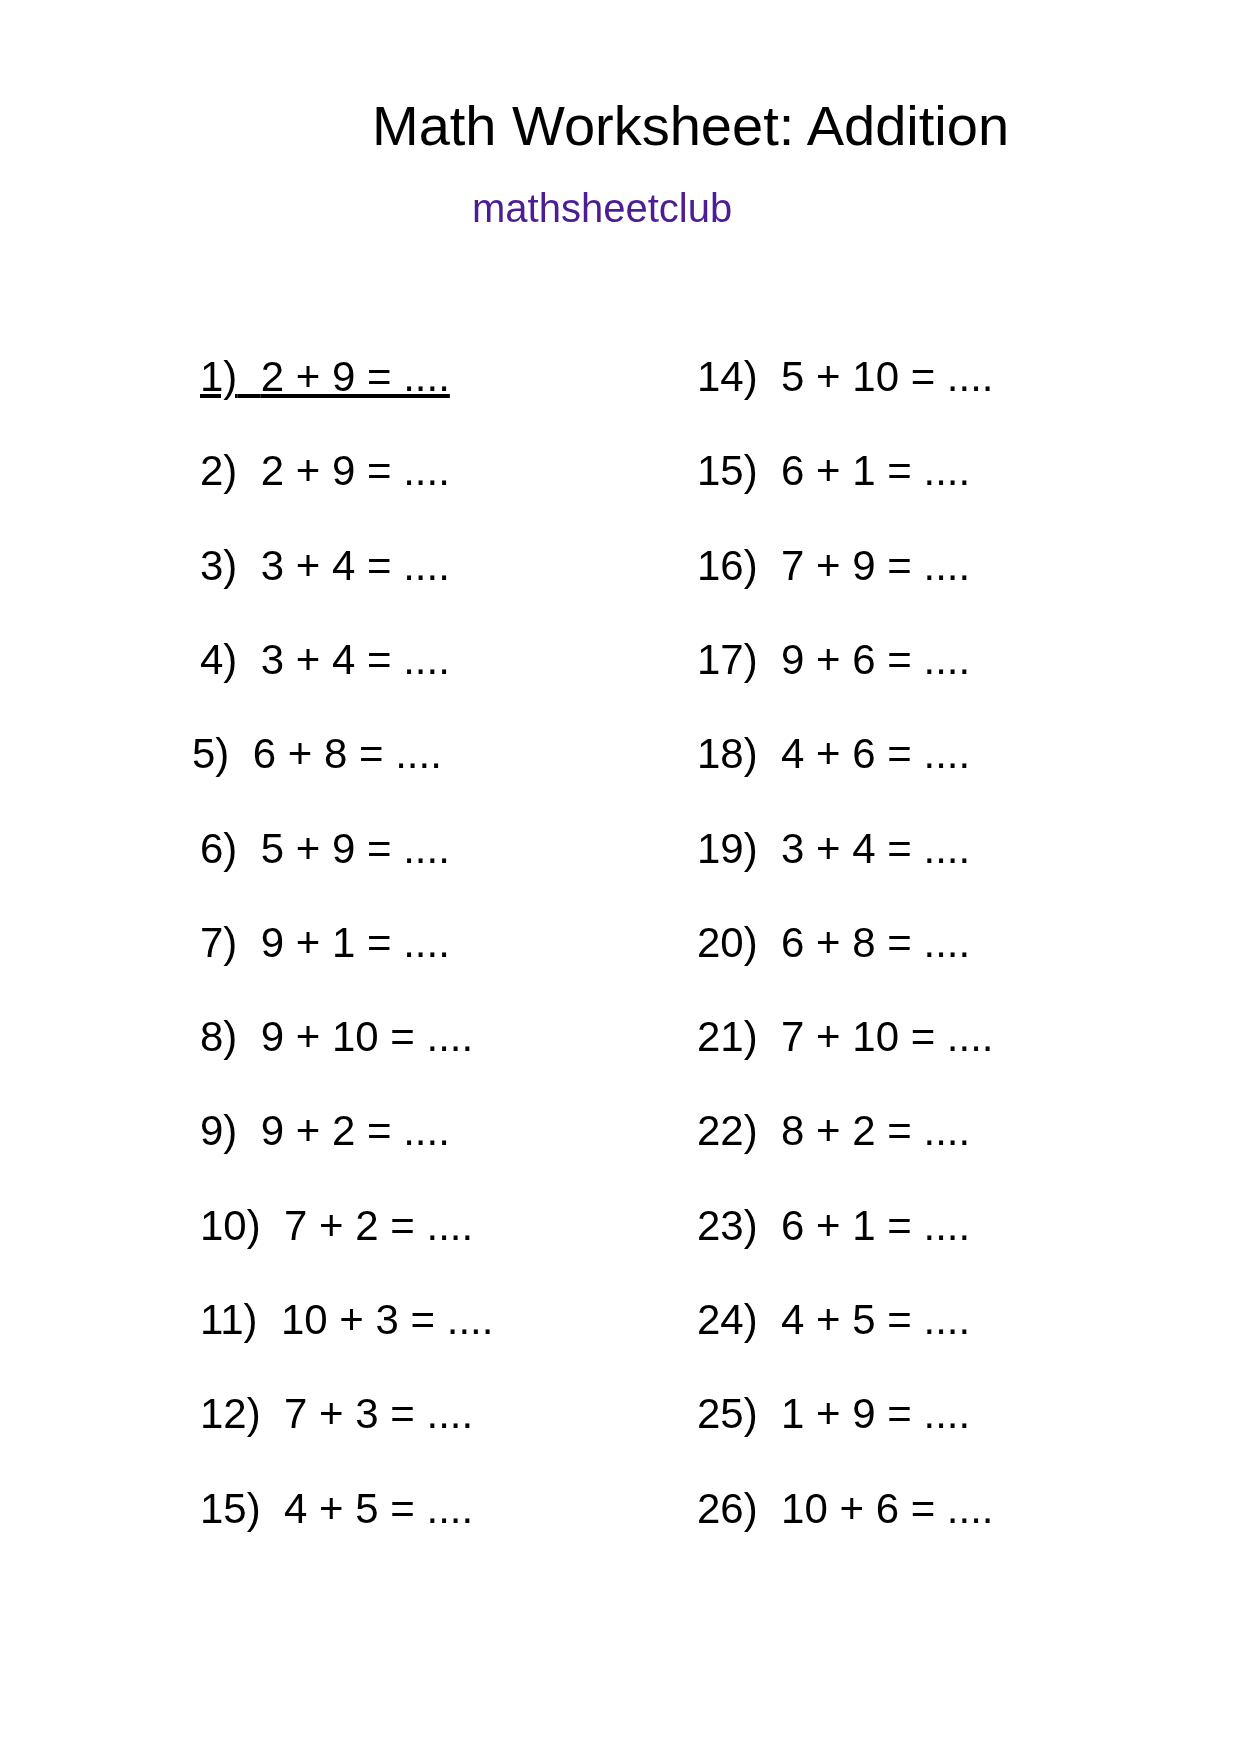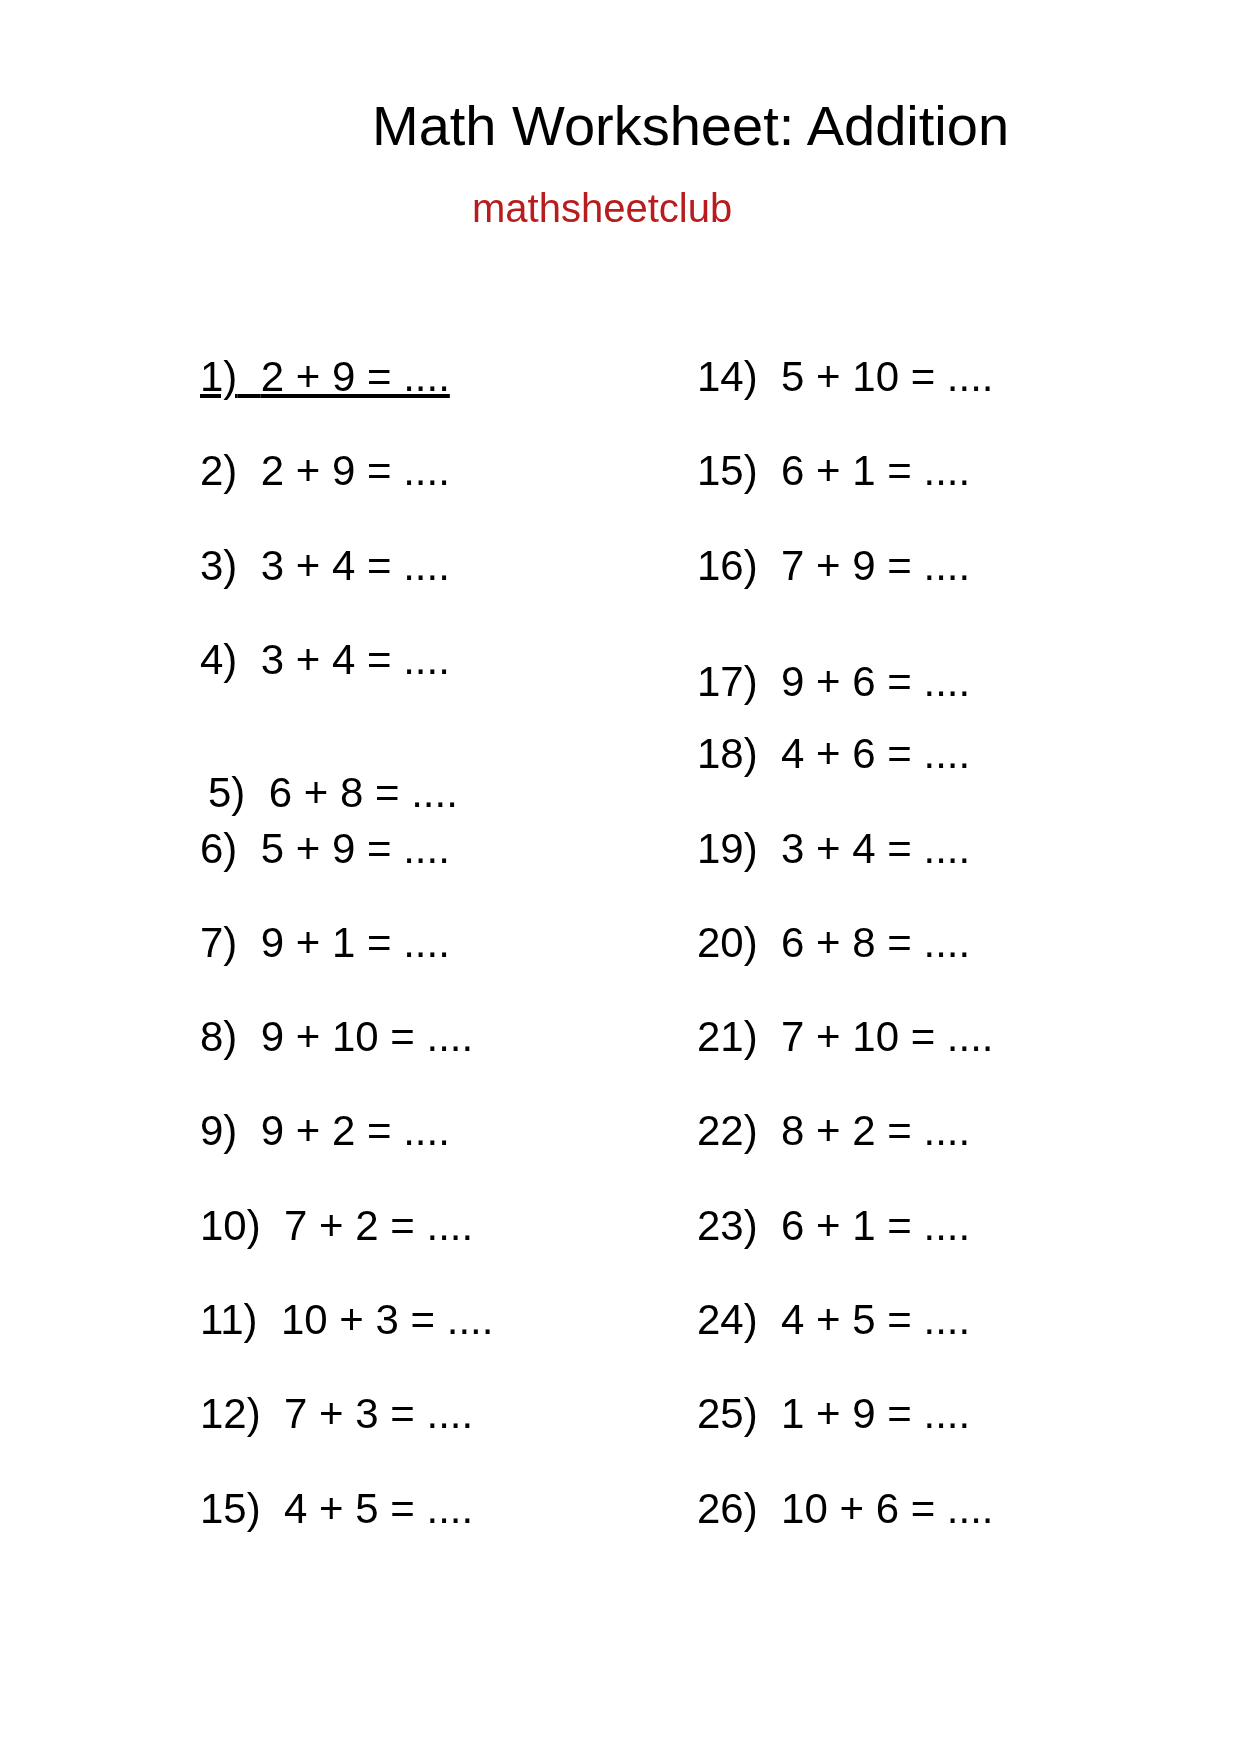--- a/index.html
+++ b/index.html
@@ -24,21 +24,21 @@
       white-space: nowrap;
       color: #000000;
     }
     .subtitle {
       position: absolute;
       left: 472px;
       top: 188px;
       font-size: 40px;
       line-height: 1;
       white-space: nowrap;
-      color: #b91c1c;
+      color: #4c1d95;
     }
     .problem {
       position: absolute;
       font-size: 42px;
       line-height: 1;
       white-space: pre;
       color: #000000;
     }
     .problem .num { }
     .problem .expr { }
@@ -47,33 +47,33 @@
 <body>
 
 <div class="title">Math Worksheet: Addition</div>
 <div class="subtitle">mathsheetclub</div>
 
 <div id="problems">
     <div class="problem" style="left: 200px; top: 356px; text-decoration: underline;"><span class="num">1)</span><span>  </span><span class="expr">2 + 9 = ....</span></div>
     <div class="problem" style="left: 200px; top: 450px;"><span class="num">2)</span><span>  </span><span class="expr">2 + 9 = ....</span></div>
     <div class="problem" style="left: 200px; top: 545px;"><span class="num">3)</span><span>  </span><span class="expr">3 + 4 = ....</span></div>
     <div class="problem" style="left: 200px; top: 639px;"><span class="num">4)</span><span>  </span><span class="expr">3 + 4 = ....</span></div>
-    <div class="problem" style="left: 208px; top: 733px; margin-top: 39px;"><span class="num">5)</span><span>  </span><span class="expr">6 + 8 = ....</span></div>
+    <div class="problem" style="left: 192px; top: 733px;"><span class="num">5)</span><span>  </span><span class="expr">6 + 8 = ....</span></div>
     <div class="problem" style="left: 200px; top: 828px;"><span class="num">6)</span><span>  </span><span class="expr">5 + 9 = ....</span></div>
     <div class="problem" style="left: 200px; top: 922px;"><span class="num">7)</span><span>  </span><span class="expr">9 + 1 = ....</span></div>
     <div class="problem" style="left: 200px; top: 1016px;"><span class="num">8)</span><span>  </span><span class="expr">9 + 10 = ....</span></div>
     <div class="problem" style="left: 200px; top: 1110px;"><span class="num">9)</span><span>  </span><span class="expr">9 + 2 = ....</span></div>
     <div class="problem" style="left: 200px; top: 1205px;"><span class="num">10)</span><span>  </span><span class="expr">7 + 2 = ....</span></div>
     <div class="problem" style="left: 200px; top: 1299px;"><span class="num">11)</span><span>  </span><span class="expr">10 + 3 = ....</span></div>
     <div class="problem" style="left: 200px; top: 1393px;"><span class="num">12)</span><span>  </span><span class="expr">7 + 3 = ....</span></div>
     <div class="problem" style="left: 200px; top: 1488px;"><span class="num">15)</span><span>  </span><span class="expr">4 + 5 = ....</span></div>
     <div class="problem" style="left: 697px; top: 356px;"><span class="num">14)</span><span>  </span><span class="expr">5 + 10 = ....</span></div>
     <div class="problem" style="left: 697px; top: 450px;"><span class="num">15)</span><span>  </span><span class="expr">6 + 1 = ....</span></div>
     <div class="problem" style="left: 697px; top: 545px;"><span class="num">16)</span><span>  </span><span class="expr">7 + 9 = ....</span></div>
-    <div class="problem" style="left: 697px; top: 639px; margin-top: 22px;"><span class="num">17)</span><span>  </span><span class="expr">9 + 6 = ....</span></div>
+    <div class="problem" style="left: 697px; top: 639px;"><span class="num">17)</span><span>  </span><span class="expr">9 + 6 = ....</span></div>
     <div class="problem" style="left: 697px; top: 733px;"><span class="num">18)</span><span>  </span><span class="expr">4 + 6 = ....</span></div>
     <div class="problem" style="left: 697px; top: 828px; text-align: center;"><span class="num">19)</span><span>  </span><span class="expr">3 + 4 = ....</span></div>
     <div class="problem" style="left: 697px; top: 922px;"><span class="num">20)</span><span>  </span><span class="expr">6 + 8 = ....</span></div>
     <div class="problem" style="left: 697px; top: 1016px;"><span class="num">21)</span><span>  </span><span class="expr">7 + 10 = ....</span></div>
     <div class="problem" style="left: 697px; top: 1110px;"><span class="num">22)</span><span>  </span><span class="expr">8 + 2 = ....</span></div>
     <div class="problem" style="left: 697px; top: 1205px;"><span class="num">23)</span><span>  </span><span class="expr">6 + 1 = ....</span></div>
     <div class="problem" style="left: 697px; top: 1299px;"><span class="num">24)</span><span>  </span><span class="expr">4 + 5 = ....</span></div>
     <div class="problem" style="left: 697px; top: 1393px;"><span class="num">25)</span><span>  </span><span class="expr">1 + 9 = ....</span></div>
     <div class="problem" style="left: 697px; top: 1488px;"><span class="num">26)</span><span>  </span><span class="expr">10 + 6 = ....</span></div>
   </div>

